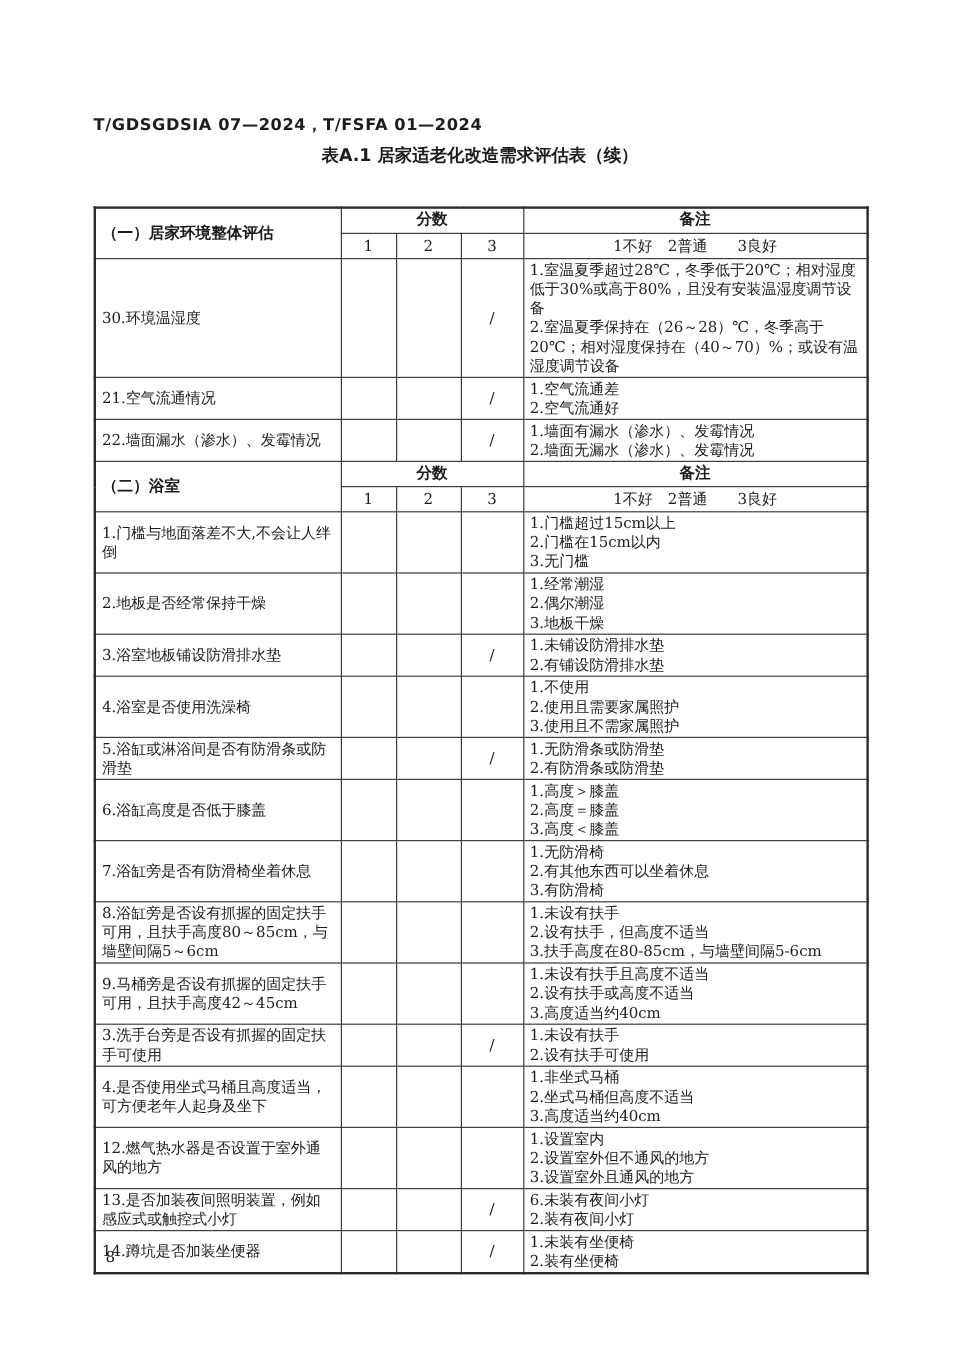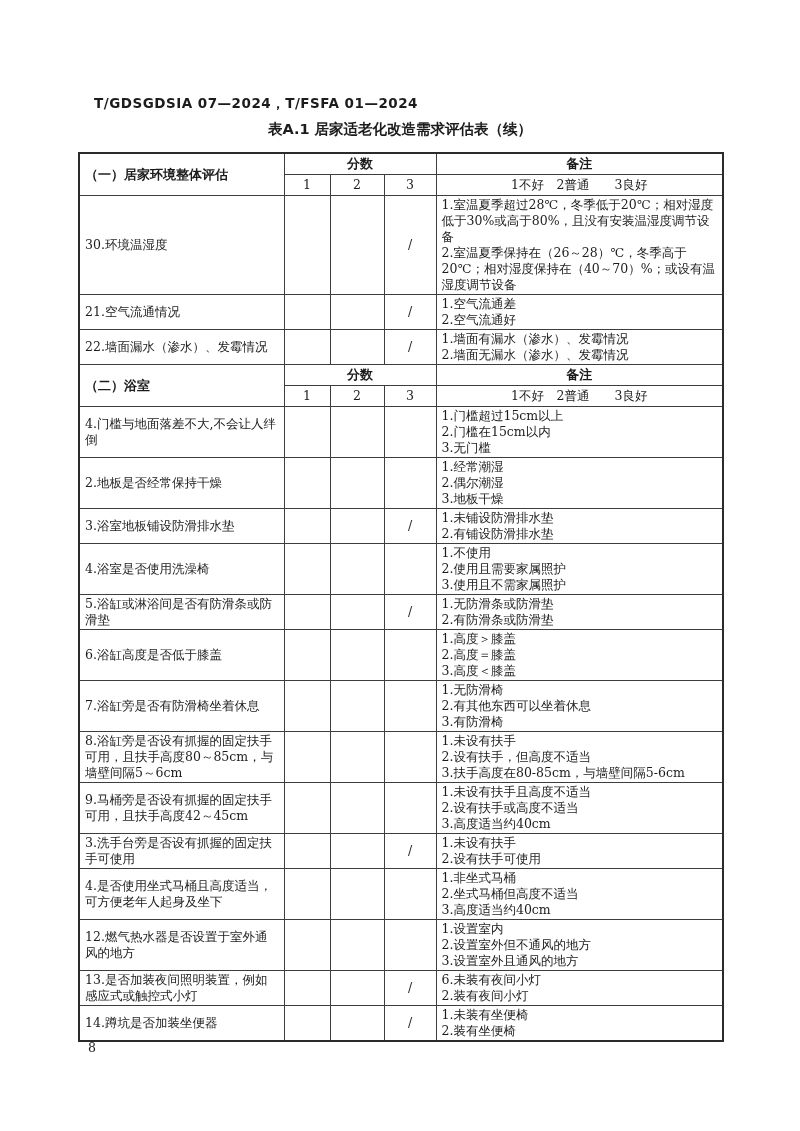--- a/index.html
+++ b/index.html
@@ -5,39 +5,39 @@
   html, body { margin: 0; padding: 0; }
   body {
     width: 800px; height: 1131px;
     background: #ffffff;
     color: #1c1c1c;
     font-family: "DejaVu Serif", "Liberation Serif", serif;
     position: relative;
   }
   .doc-number {
     position: absolute;
-    left: 94px; top: 95px;
+    left: 78px; top: 95px;
     font-family: "DejaVu Sans", "Liberation Sans", sans-serif;
     font-weight: bold;
     font-size: 13.5px;
     letter-spacing: 0.5px;
     white-space: nowrap;
   }
   .table-title {
     position: absolute;
     left: 78px; top: 120px;
     width: 644px;
     text-align: center;
     font-family: "DejaVu Sans", "Liberation Sans", sans-serif;
     font-weight: bold;
     font-size: 14.5px;
   }
   table.eval {
     position: absolute;
-    left: 78px; top: 152px;
+    left: 78px; top: 172px;
     width: 644px;
     border-collapse: collapse;
     table-layout: fixed;
     font-size: 12.5px;
     line-height: 16px;
   }
   table.eval td {
     border: 1px solid #3d3d3d;
     padding: 1px 5px;
     vertical-align: middle;
@@ -130,21 +130,21 @@
       <td class="hdr">备注</td>
     </tr>
     <tr>
       <td class="num">1</td>
       <td class="num">2</td>
       <td class="num">3</td>
       <td class="legend">1不好　2普通　　3良好</td>
     </tr>
 
     <tr>
-      <td class="q">4.门槛与地面落差不大,不会让人绊倒</td>
+      <td class="q">1.门槛与地面落差不大,不会让人绊倒</td>
       <td class="s"></td>
       <td class="s"></td>
       <td class="s"></td>
       <td class="r">1.门槛超过15cm以上
 2.门槛在15cm以内
 3.无门槛</td>
     </tr>
     <tr>
       <td class="q">2.地板是否经常保持干燥</td>
       <td class="s"></td>

